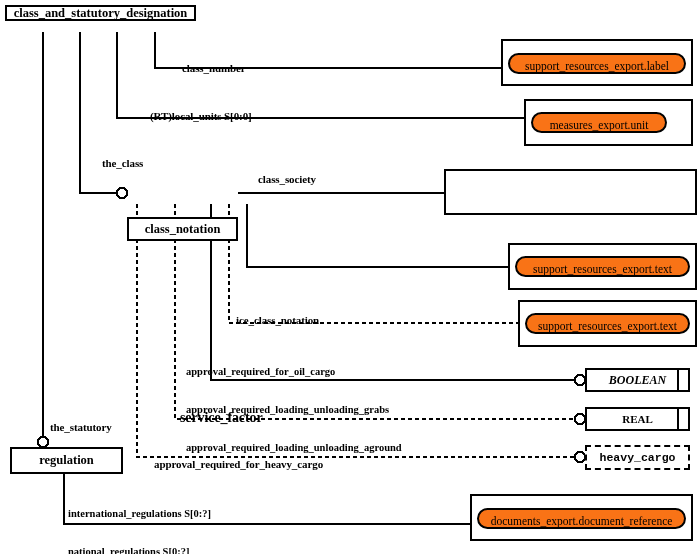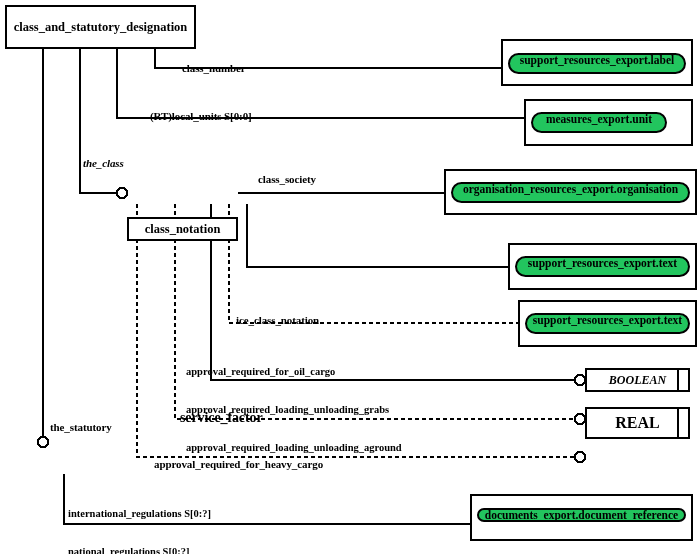--- a/index.html
+++ b/index.html
@@ -41,28 +41,28 @@
   
   .refframe{
     position:absolute;
     box-sizing:border-box;
     background:#ffffff;
     border:2px solid #000;
   }
   .stadium{
     position:absolute;
     box-sizing:border-box;
-    background:#22c55e;
+    background:#f97316;
     border:2px solid #000;
     border-radius:999px;
     display:flex;
-    align-items:flex-start;
+    align-items:flex-end;
     justify-content:center;
     font-family:"Liberation Serif", serif;
-    font-weight:bold;
+    font-weight:normal;
     color:#000;
     white-space:nowrap;
     line-height:1;
   }
 
   
   .lbl{
     position:absolute;
     font-family:"Liberation Serif", serif;
     font-weight:bold;
@@ -108,75 +108,79 @@
       <path d="M64,474 L64,524 L470,524"></path>
 
       <circle cx="122" cy="193" r="5.2" fill="#fff" stroke-width="1.8"></circle>
       <circle cx="43" cy="442" r="5.2" fill="#fff" stroke-width="1.8"></circle>
       <circle cx="580" cy="380" r="5.2" fill="#fff" stroke-width="1.8"></circle>
       <circle cx="580" cy="419" r="5.2" fill="#fff" stroke-width="1.8"></circle>
       <circle cx="580" cy="457" r="5.2" fill="#fff" stroke-width="1.8"></circle>
     </g>
   </svg>
 
-  <div class="box" style="left:5px;top:5px;width:191px;height:44px;font-size:12.5px;">
+  <div class="box" style="left:5px;top:5px;width:191px;height:16px;font-size:12.5px;">
     <span>class_and_statutory_designation</span>
   </div>
 
   <div class="box" style="left:127px;top:181px;width:111px;height:24px;font-size:12.5px;margin-top:36px;">
     <span>class_notation</span>
   </div>
 
-
+  <div class="box" style="left:10px;top:447px;width:113px;height:27px;font-size:12.5px;">
+    <span>regulation</span>
+  </div>
+
+  <div class="box dashed" style="left:585px;top:445px;width:105px;height:25px;font-size:11.5px;
+              font-family:'Liberation Mono', monospace;">
+    <span>heavy_cargo</span>
+  </div>
 
   <div class="box" style="left:585px;top:368px;width:105px;height:24px;font-size:12px;font-style:italic;">
     <span>BOOLEAN</span>
     <span class="typebar" style="right:9px;"></span>
   </div>
 
-  <div class="box" style="left:585px;top:407px;width:105px;height:32px;font-size:16px;">
+  <div class="box" style="left:585px;top:407px;width:105px;height:24px;font-size:11px;">
     <span>REAL</span>
     <span class="typebar" style="right:9px;"></span>
   </div>
 
   <div class="refframe" style="left:501px;top:39px;width:192px;height:47px;"></div>
   <div class="stadium" style="left:508px;top:53px;width:178px;height:21px;font-size:11.5px;">
     <span>support_resources_export.label</span>
   </div>
 
   <div class="refframe" style="left:524px;top:99px;width:169px;height:47px;"></div>
   <div class="stadium" style="left:531px;top:112px;width:136px;height:21px;font-size:11.5px;">
     <span>measures_export.unit</span>
   </div>
 
   <div class="refframe" style="left:444px;top:169px;width:253px;height:46px;"></div>
-  <div class="stadium" style="left:451px;top:182px;width:239px;height:21px;font-size:11.5px;">
-    <span>organisation_resources_export.organisation</span>
-  </div>
 
   <div class="refframe" style="left:508px;top:243px;width:189px;height:47px;"></div>
   <div class="stadium" style="left:515px;top:256px;width:175px;height:21px;font-size:11.5px;">
     <span>support_resources_export.text</span>
   </div>
 
   <div class="refframe" style="left:518px;top:300px;width:179px;height:47px;"></div>
   <div class="stadium" style="left:525px;top:313px;width:165px;height:21px;font-size:11.5px;">
     <span>support_resources_export.text</span>
   </div>
 
   <div class="refframe" style="left:470px;top:494px;width:223px;height:47px;"></div>
-  <div class="stadium" style="left:477px;top:508px;width:209px;height:14px;font-size:11.5px;">
+  <div class="stadium" style="left:477px;top:508px;width:209px;height:21px;font-size:11.5px;">
     <span>documents_export.document_reference</span>
   </div>
 
   <div class="lbl" style="left:182px;top:50px;font-size:11px;margin-top:12px;">class_number</div>
 
   <div class="lbl" style="left:150px;top:110px;font-size:11px;">(RT)local_units S[0:0]</div>
 
-  <div class="lbl" style="left:83px;top:157px;font-size:11px;font-style:italic;">the_class</div>
+  <div class="lbl" style="left:102px;top:157px;font-size:11px;">the_class</div>
 
   <div class="lbl" style="left:258px;top:173px;font-size:11px;">class_society</div>
 
   <div class="lbl" style="left:236px;top:314px;font-size:11px;">ice_class_notation</div>
 
   <div class="lbl" style="left:180px;top:410px;font-size:14px;">service_factor</div>
 
   <div class="lbl" style="left:154px;top:446px;font-size:11px;margin-top:12px;">approval_required_for_heavy_cargo</div>
 
   <div class="lbl" style="left:50px;top:421px;font-size:11px;">the_statutory</div>

